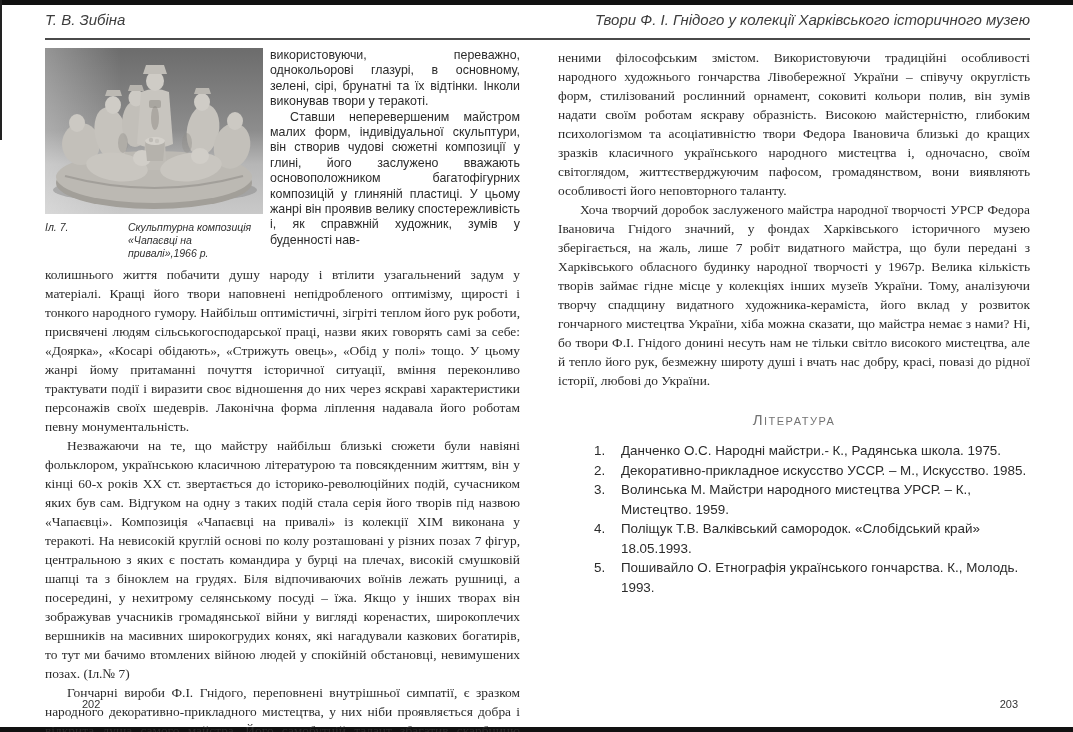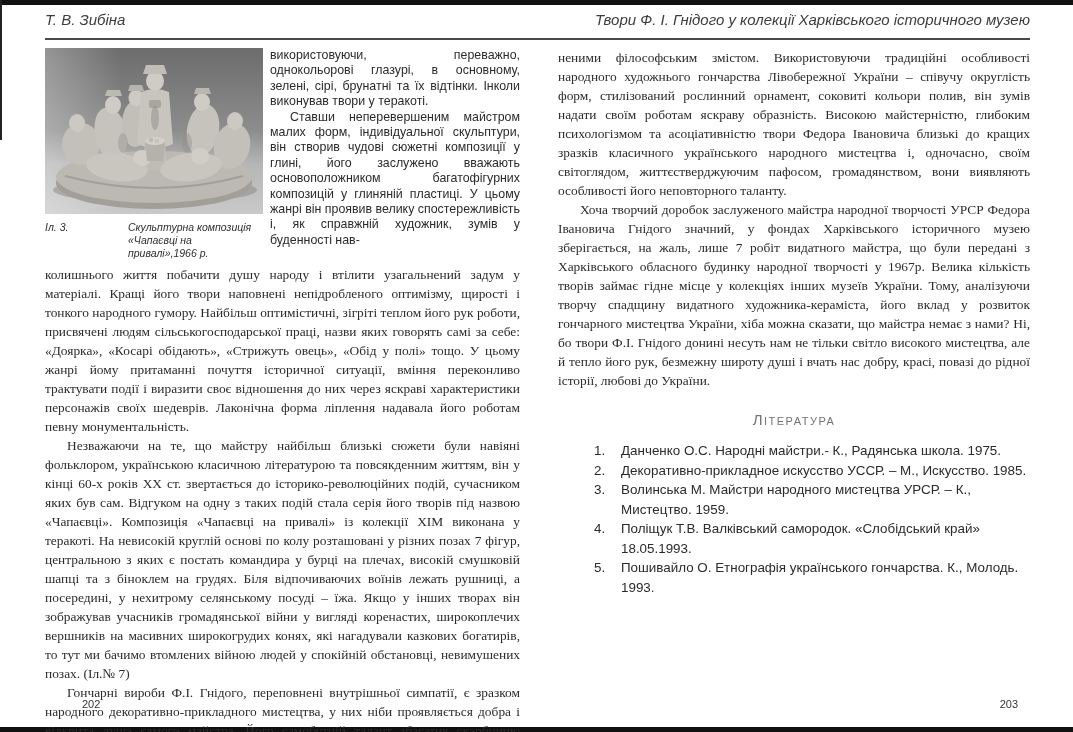--- a/index.html
+++ b/index.html
@@ -121,21 +121,21 @@
           <circle cx="106" cy="92" r="2.2" fill="#bdbab4"></circle>
           <circle cx="112" cy="93" r="2.2" fill="#c6c3bd"></circle>
 
           <ellipse cx="110" cy="70" rx="4" ry="12" fill="#8f8c86" opacity="0.5"></ellipse>
           <ellipse cx="78" cy="95" rx="5" ry="10" fill="#8f8c86" opacity="0.4"></ellipse>
           <ellipse cx="142" cy="95" rx="5" ry="10" fill="#8f8c86" opacity="0.4"></ellipse>
           <path d="M20,128 q90,24 178,0" stroke="#918e88" stroke-width="2" fill="none" opacity="0.6"></path>
         </g>
       </svg>
       <div class="caption">
-        <span class="cap-label">Іл. 3.</span>
+        <span class="cap-label">Іл. 7.</span>
         <span class="cap-text">Скульптурна композиція «Чапаєвці на привалі»,1966 р.</span>
       </div>
     </div>
     <div class="narrow-col">
       <p>використовуючи, переважно, однокольорові глазурі, в основному, зелені, сірі, брунатні та їх відтінки. Інколи виконував твори у теракоті.</p>
       <p class="indent">Ставши неперевершеним майстром малих форм, індивідуальної скульптури, він створив чудові сюжетні композиції у глині, його заслужено вважають основоположником багатофігурних композицій у глиняній пластиці. У цьому жанрі він проявив велику спостережливість і, як справжній художник, зумів у буденності нав-</p>
     </div>
   </div>
   <div class="body-block">
     <p>колишнього життя побачити душу народу і втілити узагальнений задум у матеріалі. Кращі його твори наповнені непідробленого оптимізму, щирості і тонкого народного гумору. Найбільш оптимістичні, зігріті теплом його рук роботи, присвячені людям сільськогосподарської праці, назви яких говорять самі за себе: «Доярка», «Косарі обідають», «Стрижуть овець», «Обід у полі» тощо. У цьому жанрі йому притаманні почуття історичної ситуації, вміння переконливо трактувати події і виразити своє відношення до них через яскраві характеристики персонажів своїх шедеврів. Лаконічна форма ліплення надавала його роботам певну монументальність.</p>

